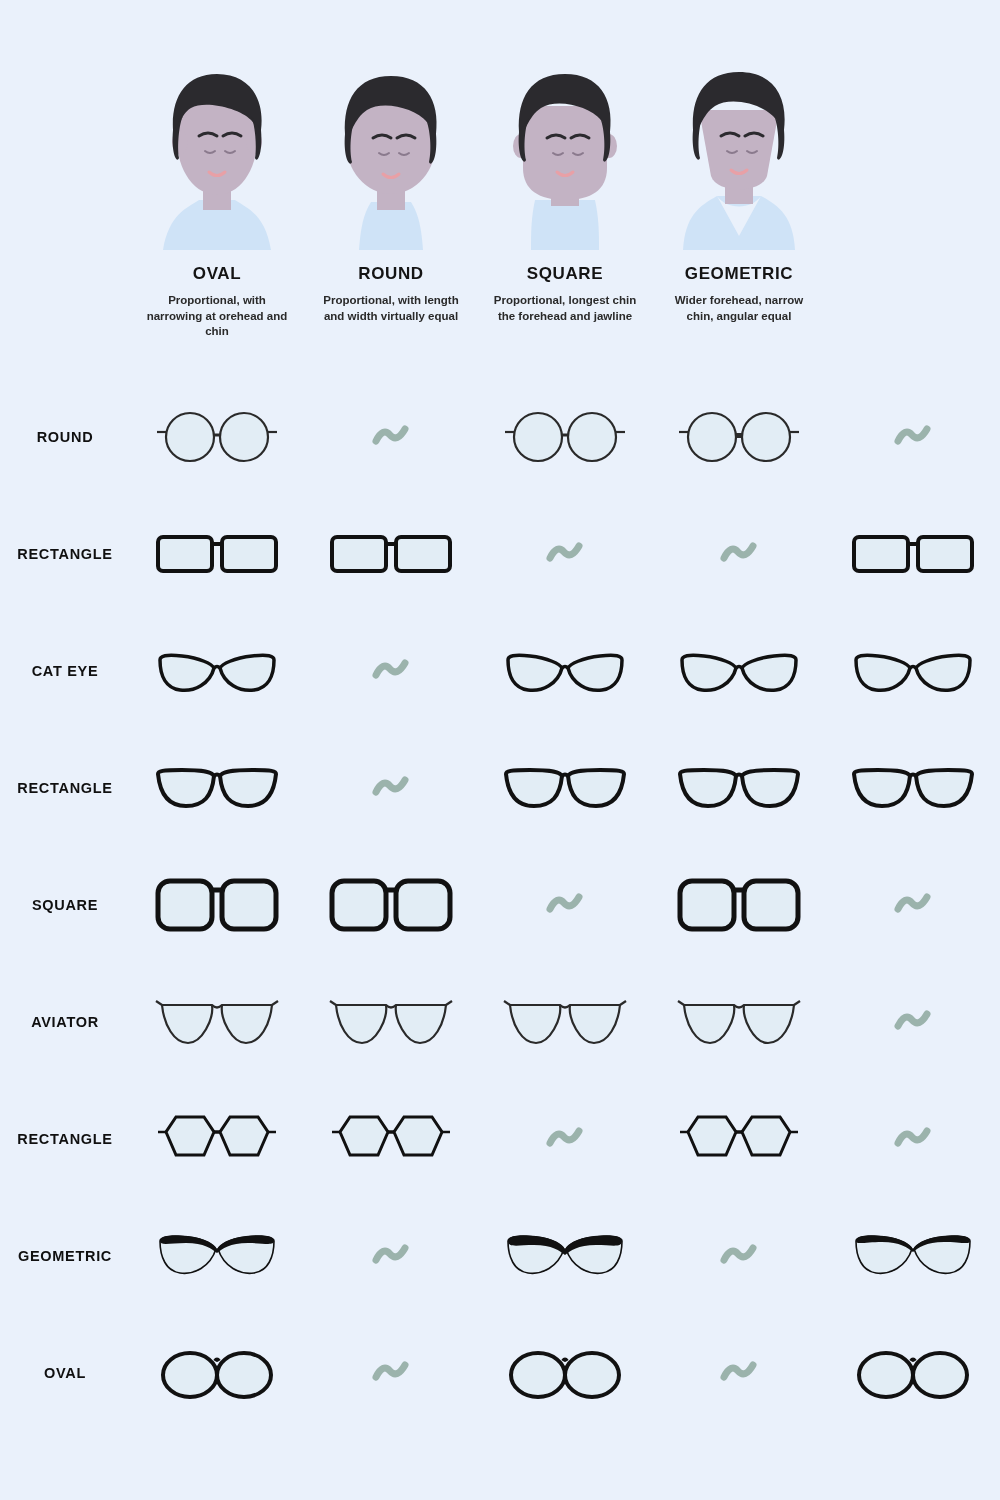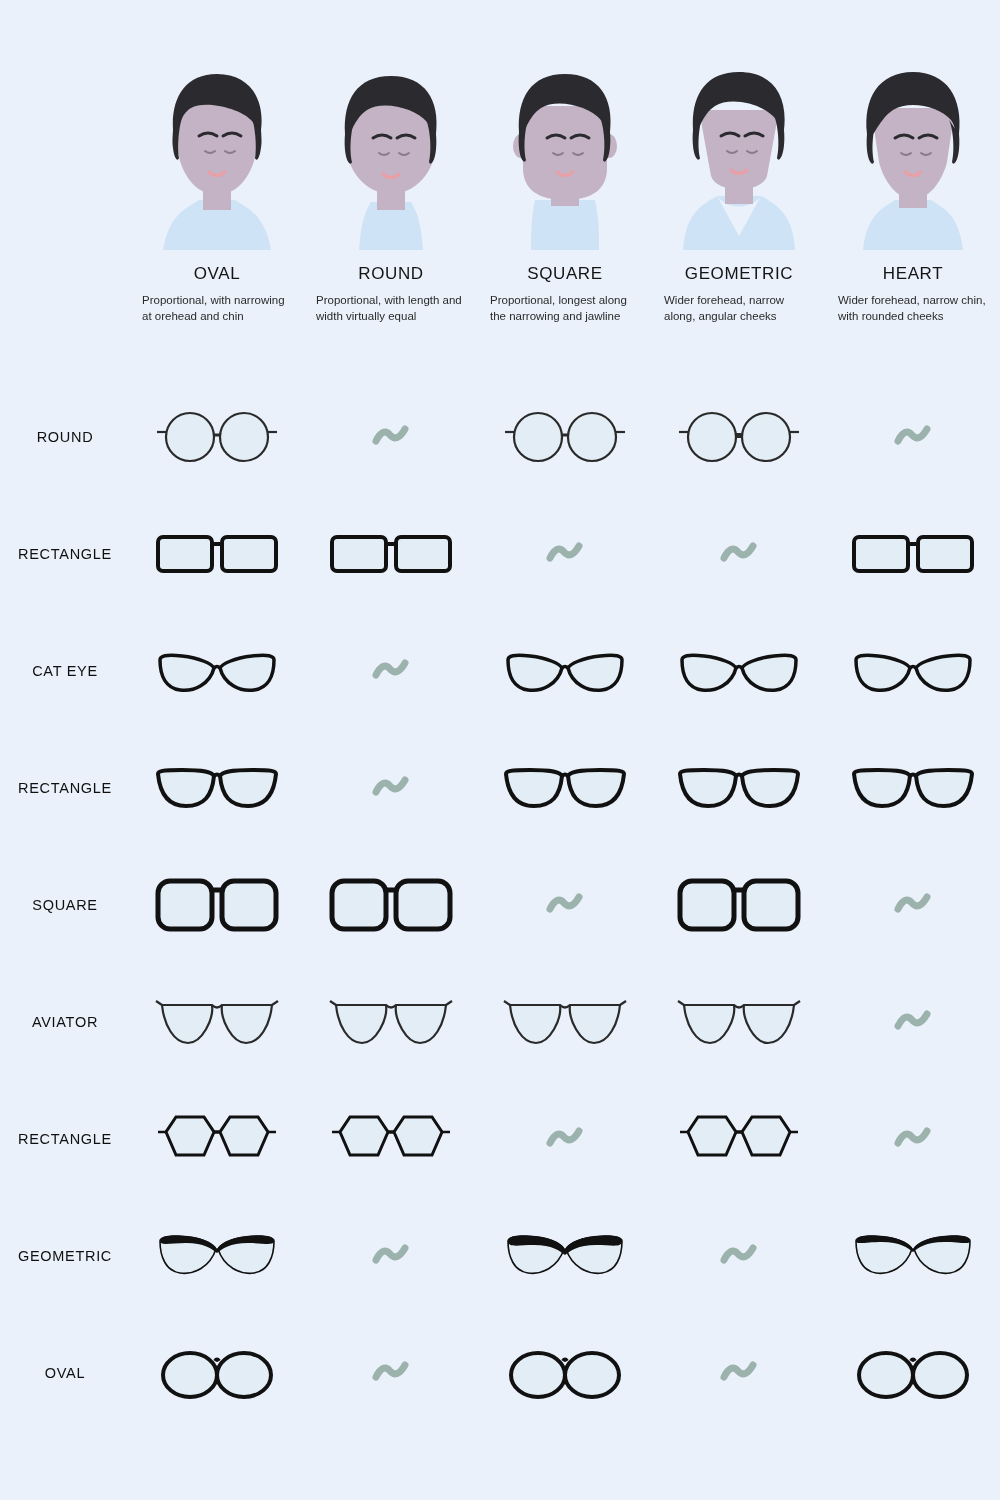--- a/index.html
+++ b/index.html
@@ -13,20 +13,21 @@
     font-family: "Liberation Sans", sans-serif;
     color: #1b1b1b;
     overflow: hidden;
     position: relative;
   }
 
   
   .chart {
     position: absolute;
     inset: 0;
+    font-weight: bold;
   }
   .head-row {
     position: absolute;
     top: 50px;
     left: 130px;
     width: 870px;
     display: flex;
   }
   .head-cell {
     width: 174px;
@@ -42,20 +43,21 @@
     font-size: 17px;
     letter-spacing: 0.6px;
     color: #141414;
     text-align: center;
   }
   .face-desc {
     margin-top: 9px;
     font-size: 11.5px;
     line-height: 1.35;
     color: #2a2a2a;
+    text-align: center;
     width: 150px;
   }
 
   
   .grid {
     position: absolute;
     top: 378px;
     left: 0;
     width: 1000px;
   }
@@ -137,59 +139,42 @@
         <path d="M70 24 C36 24 22 48 24 82 C26 98 30 68 46 58 C62 48 94 56 106 70 C113 78 113 96 115 82 C119 48 104 24 70 24 Z" fill="#2b2a2e"></path>
         <path d="M24 82 C22 106 29 116 31 110 C28 98 30 76 34 68 Z" fill="#2b2a2e"></path>
         <path d="M115 82 C117 106 110 116 108 110 C111 98 109 76 105 68 Z" fill="#2b2a2e"></path>
         <path d="M52 88 q9 -6 18 0" stroke="#2b2a2e" stroke-width="3" fill="none" stroke-linecap="round"></path>
         <path d="M76 88 q9 -6 18 0" stroke="#2b2a2e" stroke-width="3" fill="none" stroke-linecap="round"></path>
         <path d="M58 103 q5 4 10 0" stroke="#8a7a8d" stroke-width="2" fill="none" stroke-linecap="round"></path>
         <path d="M78 103 q5 4 10 0" stroke="#8a7a8d" stroke-width="2" fill="none" stroke-linecap="round"></path>
         <path d="M62 122 q8 7 16 0" stroke="#e8a0a6" stroke-width="3" fill="none" stroke-linecap="round"></path>
       </svg>
       <div class="face-name">SQUARE</div>
-      <div class="face-desc">Proportional, longest along the narrowing and jawline</div>
+      <div class="face-desc">Proportional, longest chin the forehead and jawline</div>
     </div>
 
     <div class="head-cell">
       <svg class="face-svg" width="140" height="200" viewBox="0 0 140 200">
         <path d="M48 146 C30 156 16 166 14 200 L126 200 C124 166 110 156 92 146 Z" fill="#cfe3f7"></path>
         <path d="M48 146 L70 186 L92 146 C82 160 58 160 48 146 Z" fill="#eaf1fb"></path>
         <rect x="56" y="130" width="28" height="24" fill="#c3b3c4"></rect>
         <path d="M30 60 L110 60 L98 126 C92 144 48 144 42 126 Z" fill="#c3b3c4"></path>
         <path d="M70 22 C36 22 22 46 24 80 C26 96 30 66 46 56 C62 46 94 54 106 68 C113 76 113 94 115 80 C119 46 104 22 70 22 Z" fill="#2b2a2e"></path>
         <path d="M24 80 C22 104 29 114 31 108 C28 96 30 74 34 66 Z" fill="#2b2a2e"></path>
         <path d="M115 80 C117 104 110 114 108 108 C111 96 109 74 105 66 Z" fill="#2b2a2e"></path>
         <path d="M52 86 q9 -6 18 0" stroke="#2b2a2e" stroke-width="3" fill="none" stroke-linecap="round"></path>
         <path d="M76 86 q9 -6 18 0" stroke="#2b2a2e" stroke-width="3" fill="none" stroke-linecap="round"></path>
         <path d="M58 101 q5 4 10 0" stroke="#8a7a8d" stroke-width="2" fill="none" stroke-linecap="round"></path>
         <path d="M78 101 q5 4 10 0" stroke="#8a7a8d" stroke-width="2" fill="none" stroke-linecap="round"></path>
         <path d="M62 120 q8 7 16 0" stroke="#e8a0a6" stroke-width="3" fill="none" stroke-linecap="round"></path>
       </svg>
       <div class="face-name">GEOMETRIC</div>
-      <div class="face-desc">Wider forehead, narrow along, angular cheeks</div>
-    </div>
-
-    <div class="head-cell">
-      <svg class="face-svg" width="140" height="200" viewBox="0 0 140 200">
-        <path d="M52 150 C40 158 24 164 20 200 L120 200 C116 164 100 158 88 150 Z" fill="#cfe3f7"></path>
-        <rect x="56" y="134" width="28" height="24" fill="#c3b3c4"></rect>
-        <path d="M28 58 L112 58 L104 112 C98 136 82 150 70 150 C58 150 42 136 36 112 Z" fill="#c3b3c4"></path>
-        <path d="M70 22 C36 22 20 48 24 84 C26 100 34 70 50 60 C66 50 96 56 108 70 C114 78 114 98 116 84 C120 48 104 22 70 22 Z" fill="#2b2a2e"></path>
-        <path d="M24 84 C22 108 29 118 31 112 C28 100 30 78 34 70 Z" fill="#2b2a2e"></path>
-        <path d="M116 84 C118 108 111 118 109 112 C112 100 110 78 106 70 Z" fill="#2b2a2e"></path>
-        <path d="M52 88 q9 -6 18 0" stroke="#2b2a2e" stroke-width="3" fill="none" stroke-linecap="round"></path>
-        <path d="M76 88 q9 -6 18 0" stroke="#2b2a2e" stroke-width="3" fill="none" stroke-linecap="round"></path>
-        <path d="M58 103 q5 4 10 0" stroke="#8a7a8d" stroke-width="2" fill="none" stroke-linecap="round"></path>
-        <path d="M78 103 q5 4 10 0" stroke="#8a7a8d" stroke-width="2" fill="none" stroke-linecap="round"></path>
-        <path d="M62 122 q8 7 16 0" stroke="#e8a0a6" stroke-width="3" fill="none" stroke-linecap="round"></path>
-      </svg>
-      <div class="face-name">HEART</div>
-      <div class="face-desc">Wider forehead, narrow chin, with rounded cheeks</div>
-    </div>
+      <div class="face-desc">Wider forehead, narrow chin, angular equal</div>
+    </div>
+
   </div>
 
   <div class="grid">
 
     <div class="grid-row">
       <div class="row-label">ROUND</div>
       <div class="cell">
         <svg width="130" height="58" viewBox="0 0 130 58">
           <circle cx="38" cy="29" r="24" fill="#e2edf5" stroke="#2a2a2a" stroke-width="2.2"></circle>
           <circle cx="92" cy="29" r="24" fill="#e2edf5" stroke="#2a2a2a" stroke-width="2.2"></circle>

